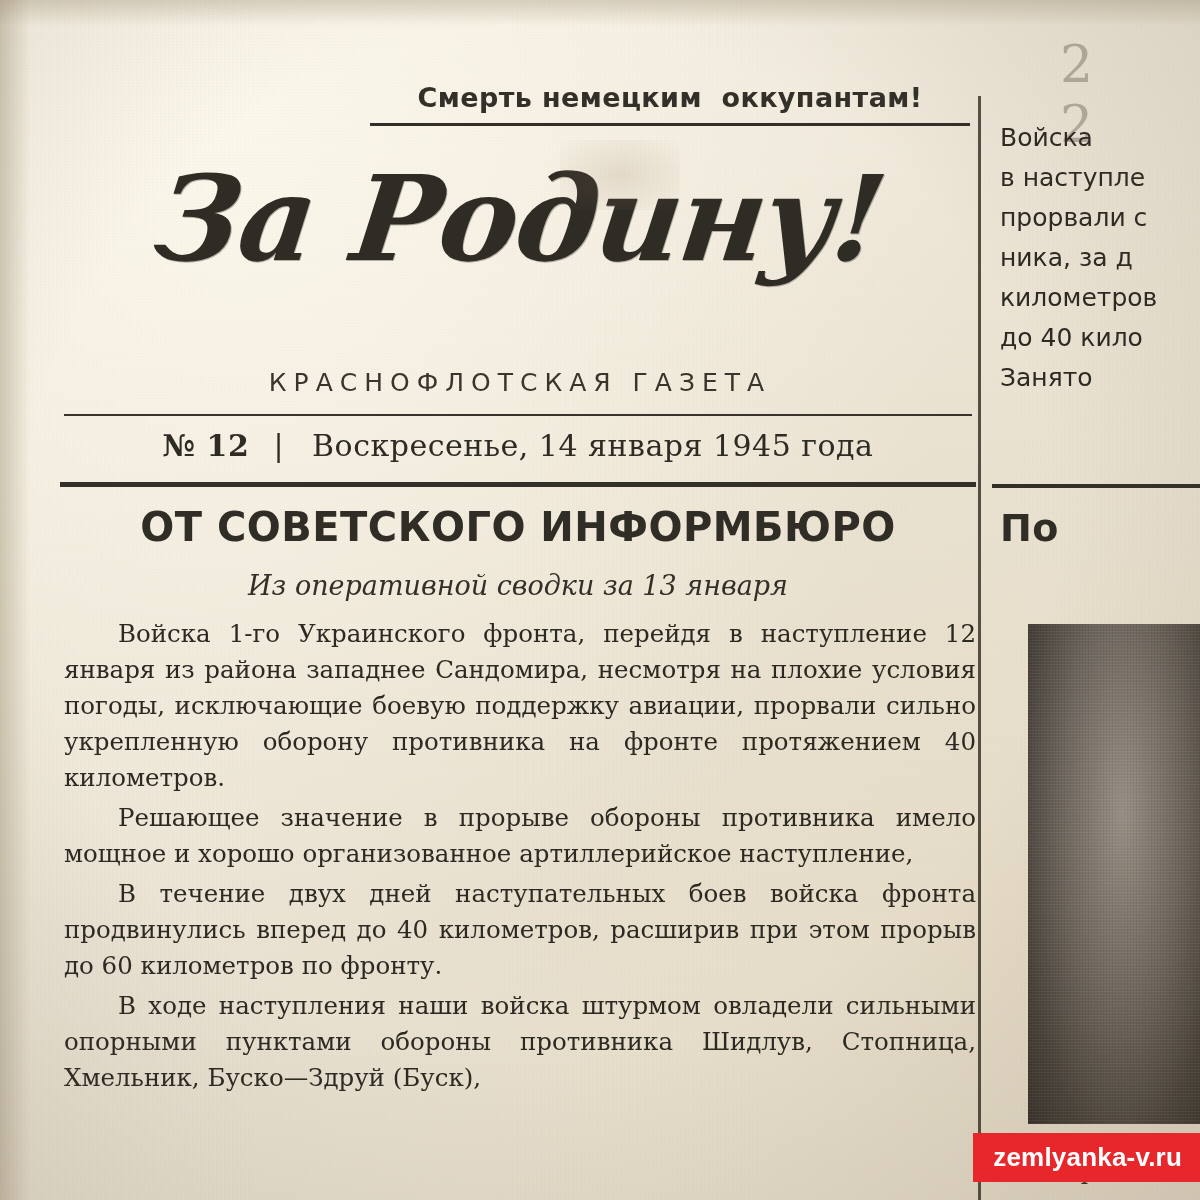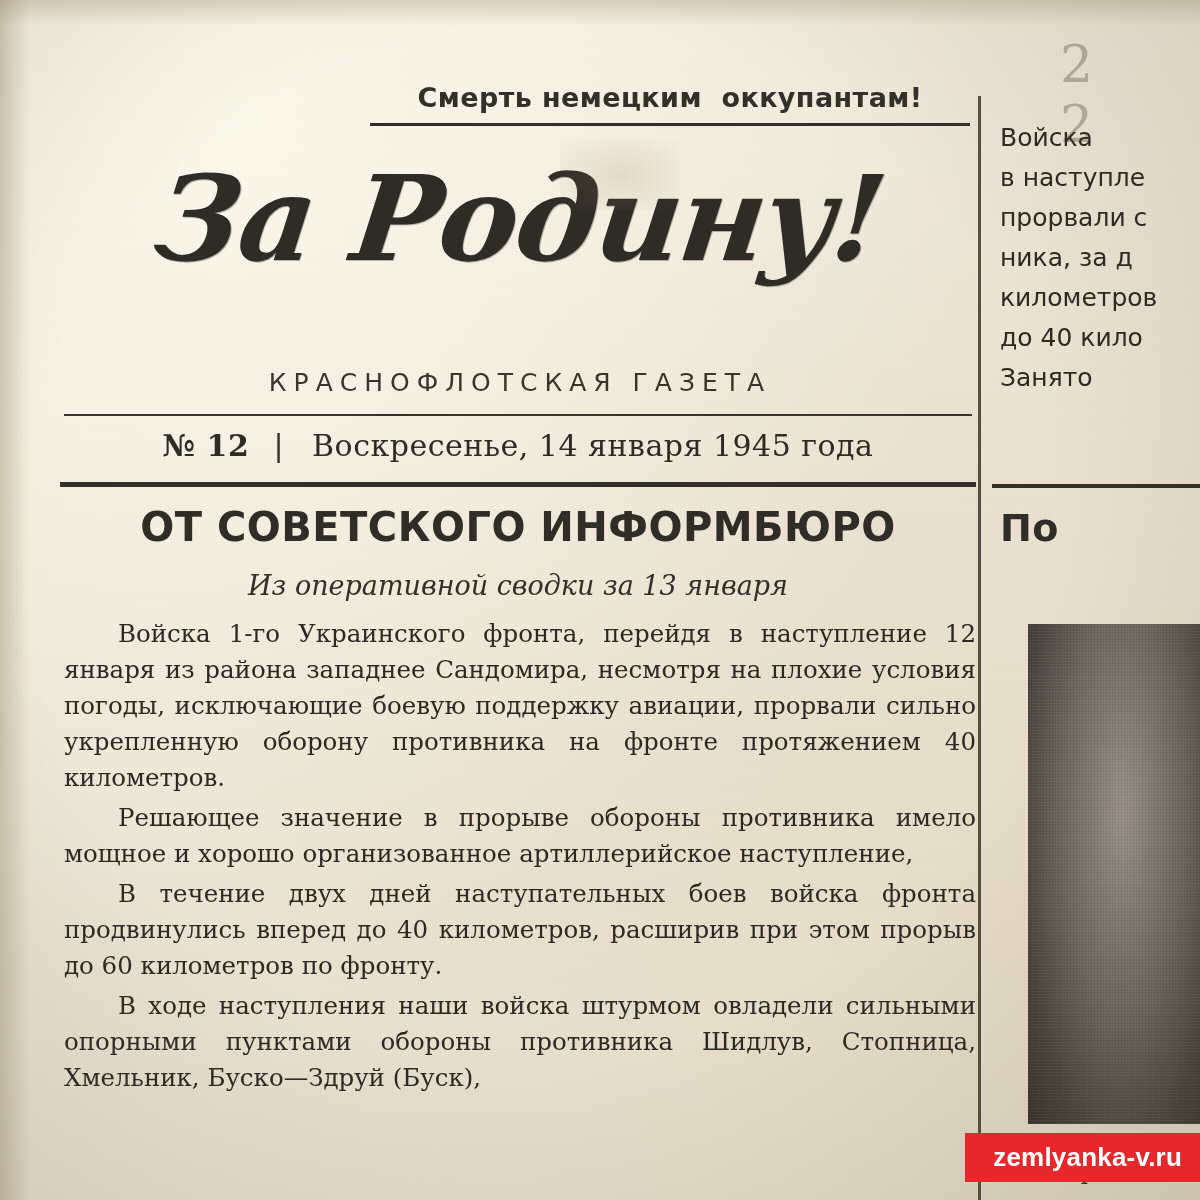--- a/index.html
+++ b/index.html
@@ -275,21 +275,21 @@
   
   .watermark {
     position: absolute;
     right: 0;
     bottom: 18px;
     background: #e8272c;
     color: #ffffff;
     font-family: "Liberation Sans", sans-serif;
     font-size: 26px;
     font-weight: 700;
-    padding: 9px 18px 9px 28px;
+    padding: 9px 18px 9px 20px;
     letter-spacing: 0.2px;
     z-index: 40;
   }
 
   
   .scan-edge-top {
     position: absolute;
     left: 0; top: 0; width: 1200px; height: 26px;
     background: linear-gradient(180deg, rgba(160,145,115,0.35), rgba(160,145,115,0));
     pointer-events: none;

